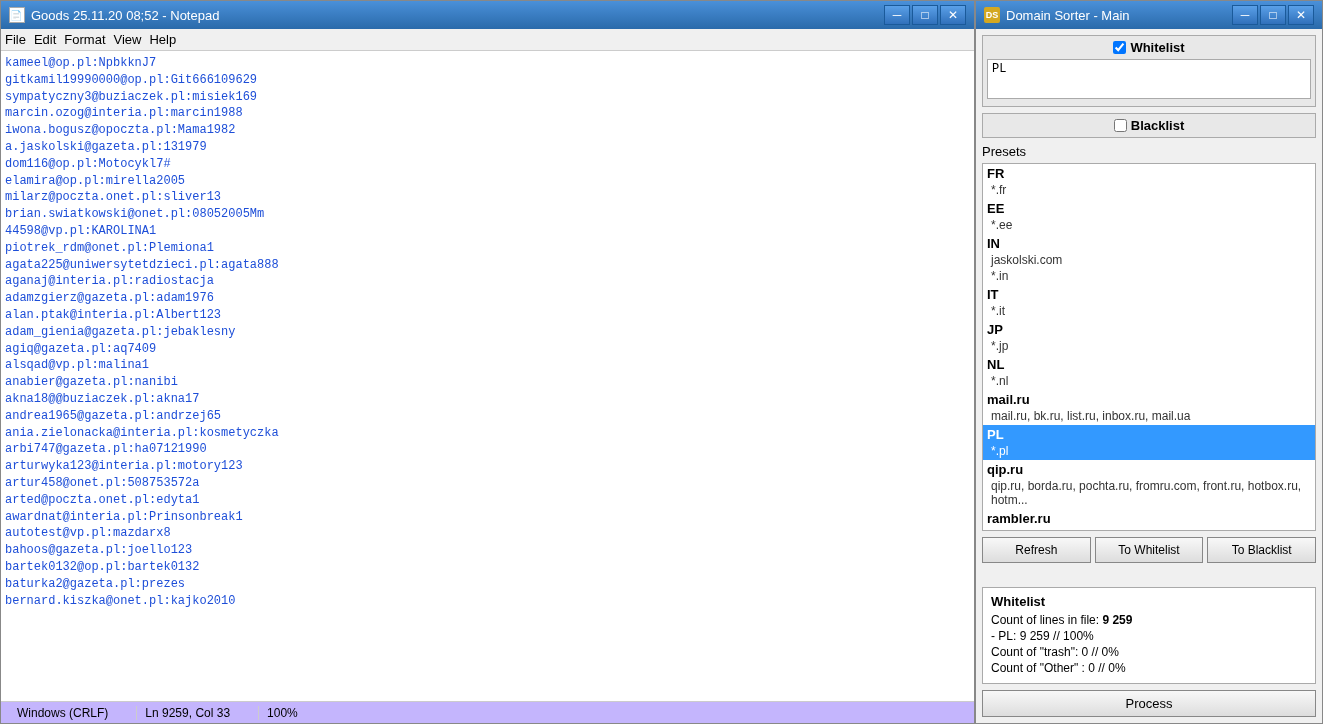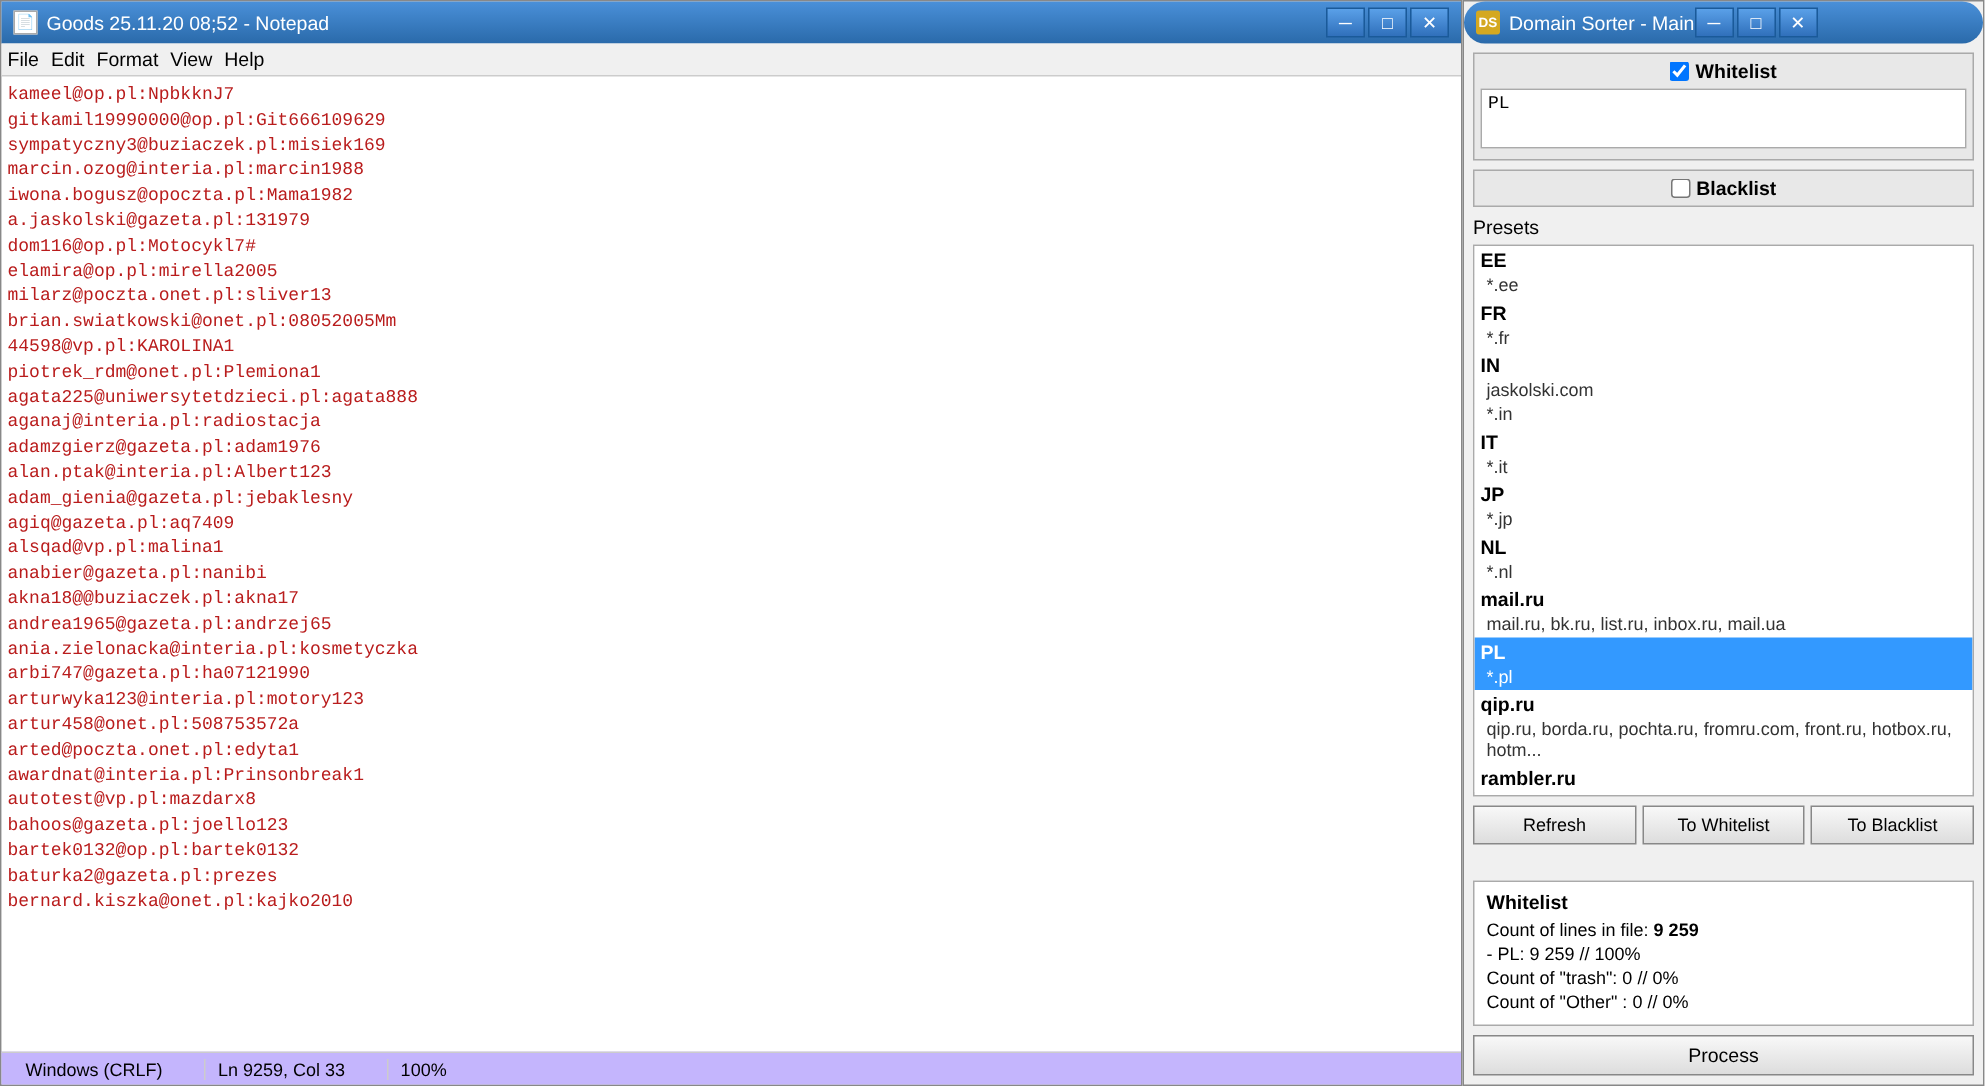--- a/index.html
+++ b/index.html
@@ -91,21 +91,21 @@
     .notepad-textarea {
       width: 100%;
       height: 100%;
       border: none;
       outline: none;
       resize: none;
       font-family: 'Courier New', monospace;
       font-size: 12px;
       padding: 4px;
       background: white;
-      color: #b91c1c;
+      color: #1d4ed8;
       line-height: 1.4;
     }
 
     .status-bar {
       background: #c4b5fd;
       border-top: 1px solid #ccc;
       padding: 2px 8px;
       display: flex;
       align-items: center;
       height: 22px;
@@ -128,22 +128,22 @@
       flex-direction: column;
       flex-shrink: 0;
     }
 
     .sorter-title-bar {
       background: linear-gradient(to bottom, #4a90d9, #2a6aaa);
       color: white;
       padding: 4px 8px;
       display: flex;
       align-items: center;
+      justify-content: space-between;
       height: 28px;
-      border-radius: 14px;
     }
     .sorter-title-left {
       display: flex;
       align-items: center;
       gap: 6px;
     }
     .sorter-icon {
       width: 16px;
       height: 16px;
       background: #d4a820;
@@ -389,26 +389,26 @@
         <label class="checkbox-label">
           <input type="checkbox" class="checkbox-input" style="">
           <span>Blacklist</span>
         </label>
       </div>
     </div>
 
     <div class="presets-label">Presets</div>
     <div class="presets-listbox">
       <div class="preset-group">
+        <div class="preset-group-name">FR</div>
+        <div class="preset-group-items">*.fr</div>
+      </div>
+      <div class="preset-group">
         <div class="preset-group-name">EE</div>
         <div class="preset-group-items">*.ee</div>
-      </div>
-      <div class="preset-group">
-        <div class="preset-group-name">FR</div>
-        <div class="preset-group-items">*.fr</div>
       </div>
       <div class="preset-group">
         <div class="preset-group-name">IN</div>
         <div class="preset-group-items">jaskolski.com</div>
         <div class="preset-group-items">*.in</div>
       </div>
       <div class="preset-group">
         <div class="preset-group-name">IT</div>
         <div class="preset-group-items">*.it</div>
       </div>

